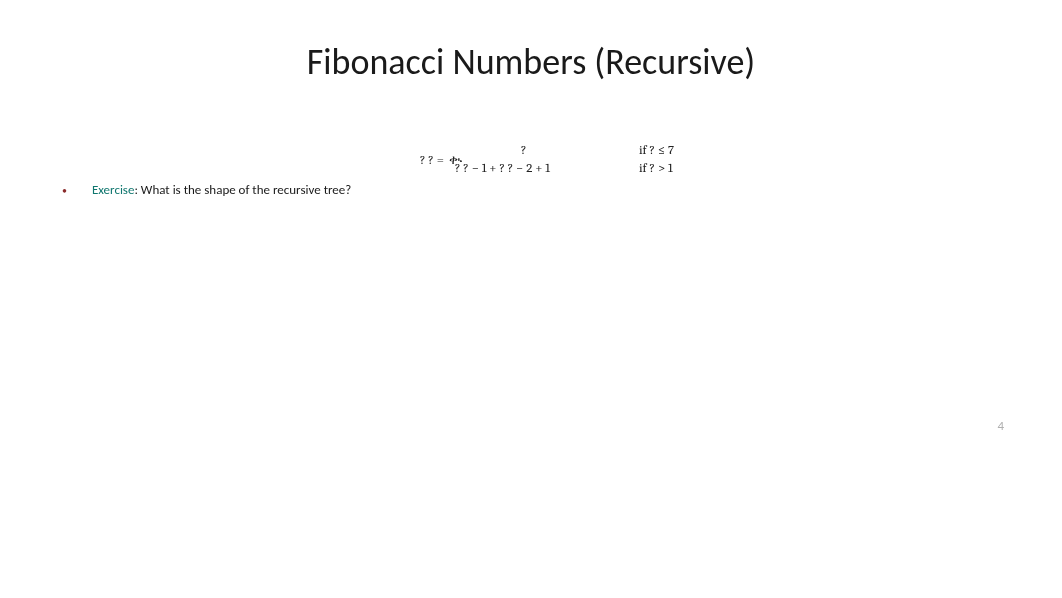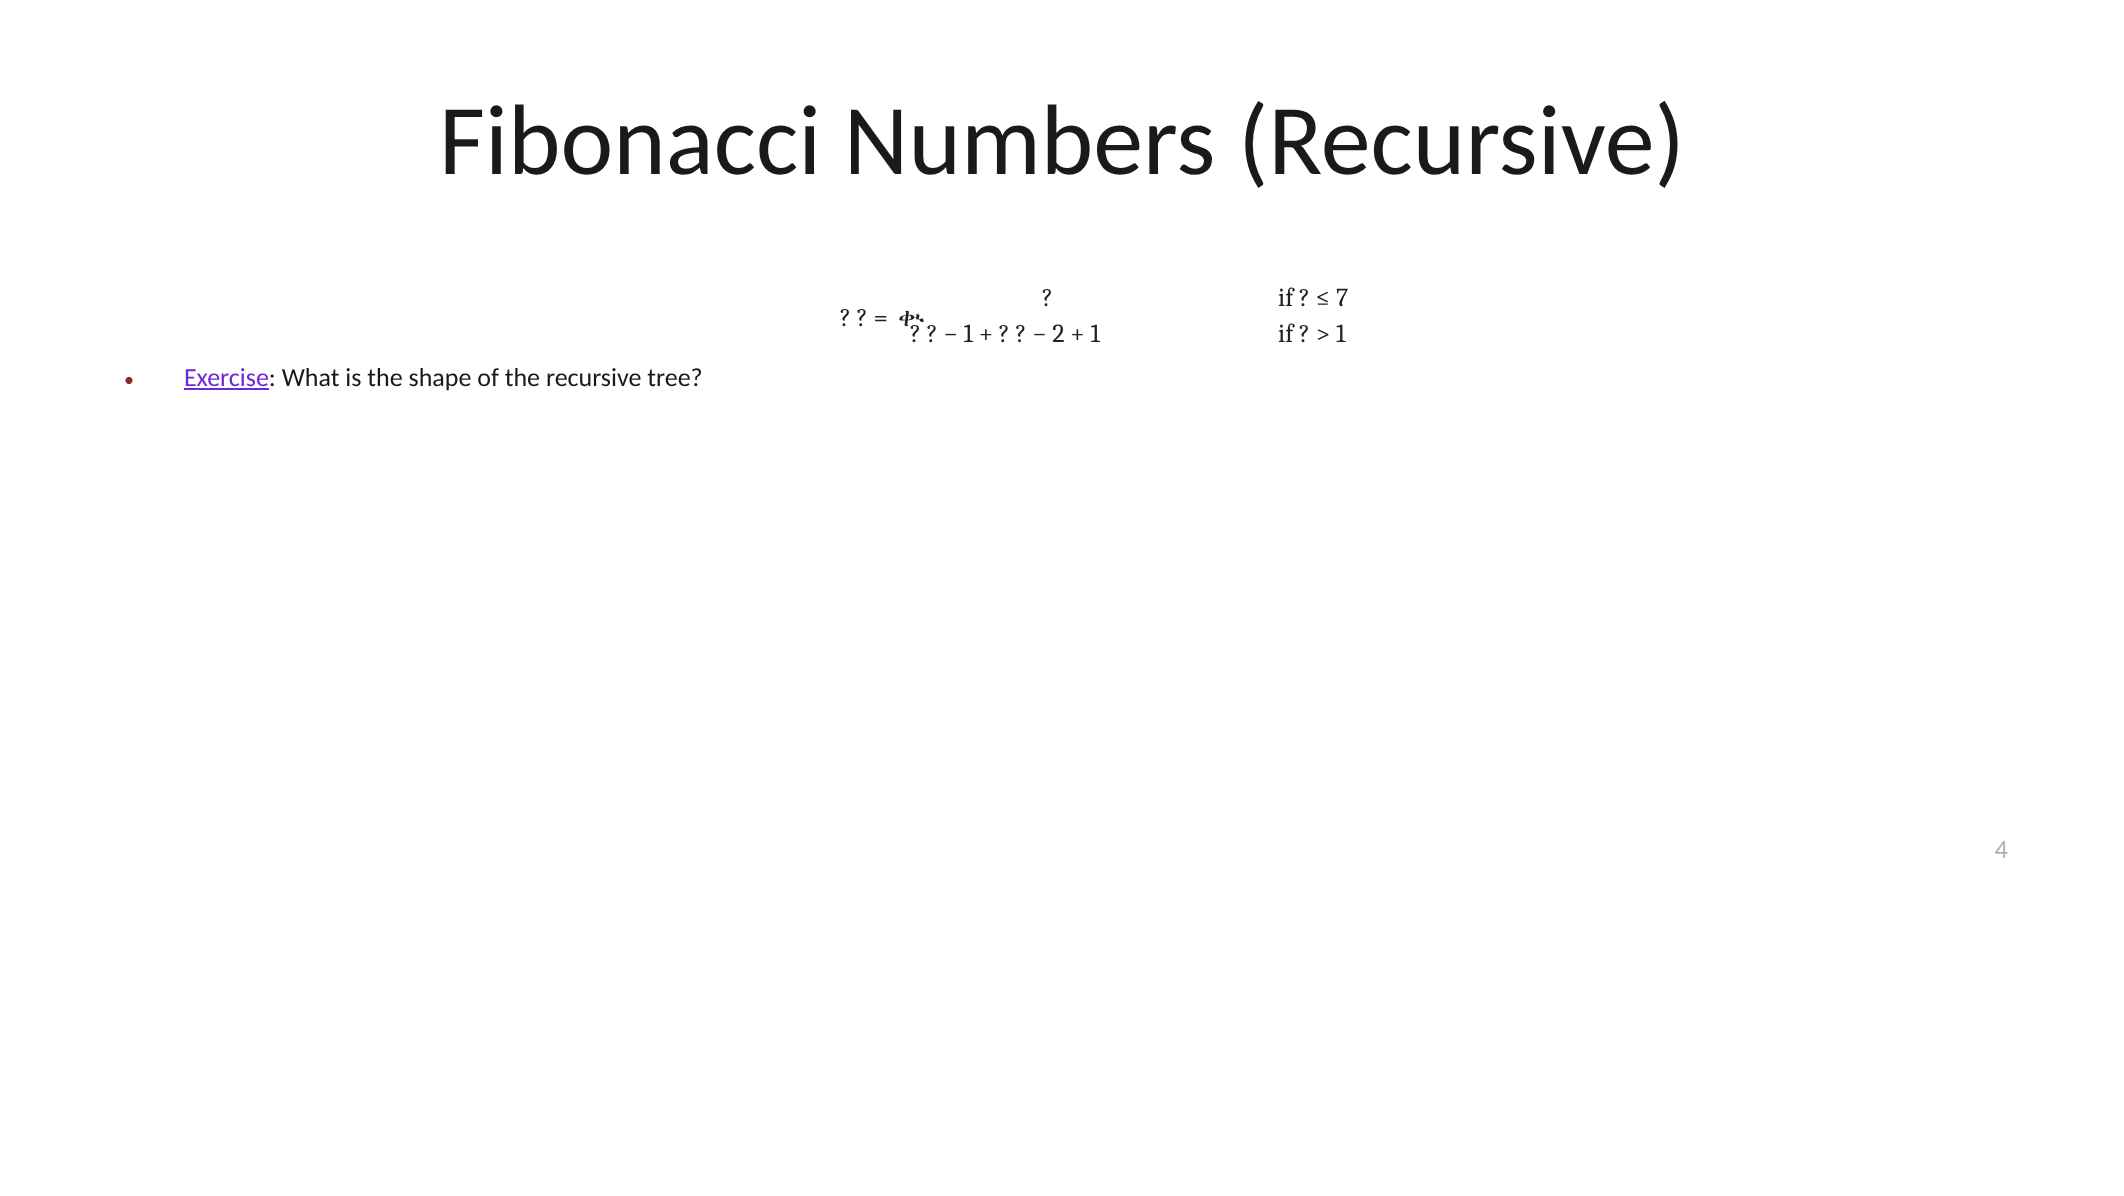--- a/index.html
+++ b/index.html
@@ -1,28 +1,28 @@
 <!DOCTYPE html>
 <html><head>
   <meta charset="utf-8">
   <style>
     * { margin: 0; padding: 0; box-sizing: border-box; }
     html, body { width: 1062px; height: 598px; background: #fff; font-family: Calibri, "Segoe UI", Arial, sans-serif; color: #000; }
     .slide { position: relative; width: 1062px; height: 598px; }
-    .title { position: absolute; top: 40px; left: 0; width: 100%; text-align: center; font-size: 50px; font-weight: 400; color: #1a1a1a; }
+    .title { position: absolute; top: 40px; left: 0; width: 100%; text-align: center; font-size: 36px; font-weight: 400; color: #1a1a1a; }
     .formula { position: absolute; top: 142px; left: 420px; font-family: "Cambria Math", Cambria, serif; font-size: 13px; color: #222; white-space: nowrap; }
     .formula .lhs { position: absolute; left: 0; top: 10px; }
     .formula .brace { position: absolute; left: 29px; top: 10px; }
     .formula .case1-expr { position: absolute; left: 101px; top: 0; }
     .formula .case1-cond { position: absolute; left: 219px; top: 0; }
     .formula .case2-expr { position: absolute; left: 35px; top: 18px; }
     .formula .case2-cond { position: absolute; left: 219px; top: 18px; }
     .bullet-row { position: absolute; top: 182px; left: 62px; font-size: 13px; color: #1a1a1a; }
     .bullet-dot { color: #8a2a2a; font-size: 10px; margin-right: 22px; vertical-align: middle; }
-    .exercise-label { color: #6d28d9; text-decoration: underline; }
+    .exercise-label { color: #0f766e; }
     .page-num { position: absolute; right: 58px; top: 418px; font-size: 13px; color: #b0b0b0; }
   </style>
 </head>
 <body>
 
 <div class="slide">
   <div class="title">Fibonacci Numbers (Recursive)</div>
 
   <div class="formula">
     <span class="lhs">?  ?   = </span>

